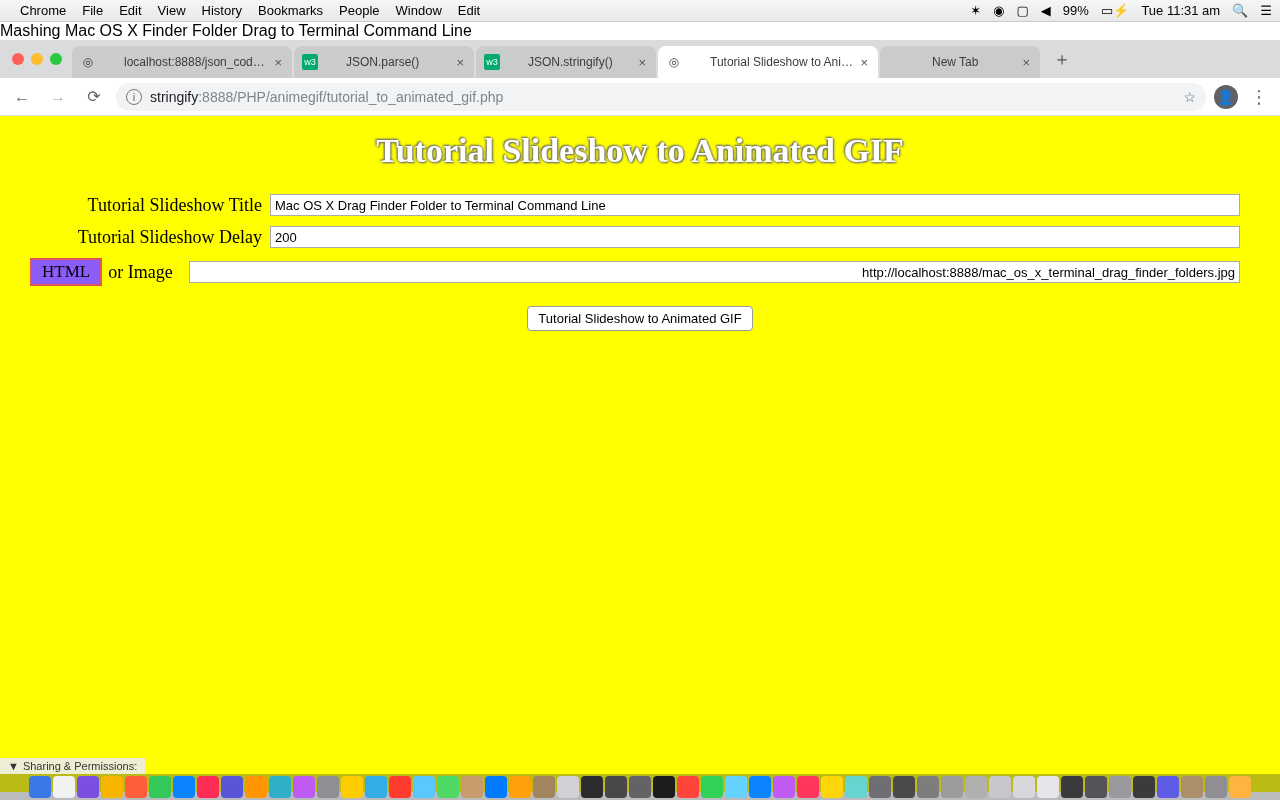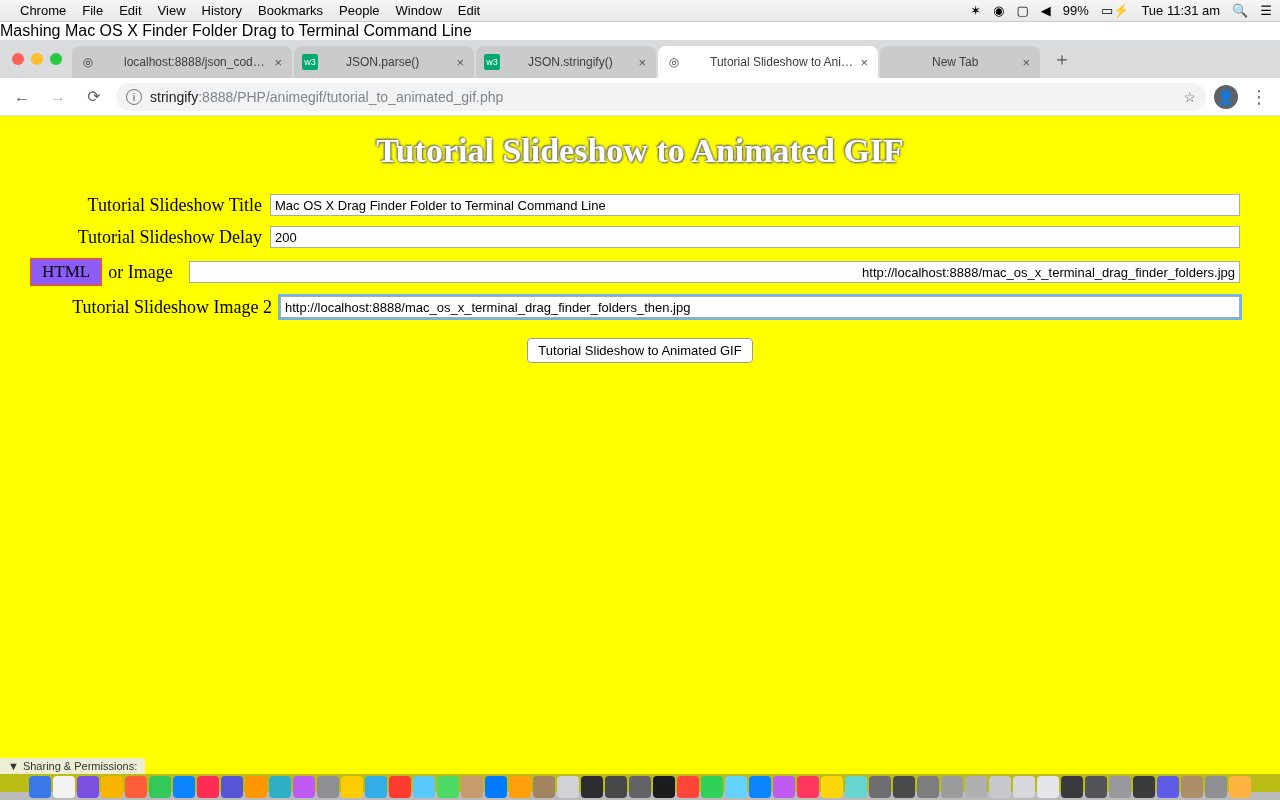--- a/index.html
+++ b/index.html
@@ -202,24 +202,20 @@
     <div class="label w1">Tutorial Slideshow Delay</div>
     <input class="txt" value="200" style="">
   </div>
 
   <div class="formrow custom" style="margin-left:24px;">
     <button class="htmlbtn">HTML</button>
     <span class="prefix">or Image</span>
     <input class="txt" style="margin-left: 16px; text-align: right;" value="http://localhost:8888/mac_os_x_terminal_drag_finder_folders.jpg">
   </div>
 
-  <div class="formrow">
-    <div class="label" style="width:240px;">Tutorial Slideshow Image 2</div>
-    <input class="txt focused" value="http://localhost:8888/mac_os_x_terminal_drag_finder_folders_then.jpg" style="">
-  </div>
 
   <div class="submitrow">
     <button class="submitbtn">Tutorial Slideshow to Animated GIF</button>
   </div>
 </div>
 
 <div class="finderbar">
   <span>▼</span>
   <span>Sharing &amp; Permissions:</span>
 </div>

